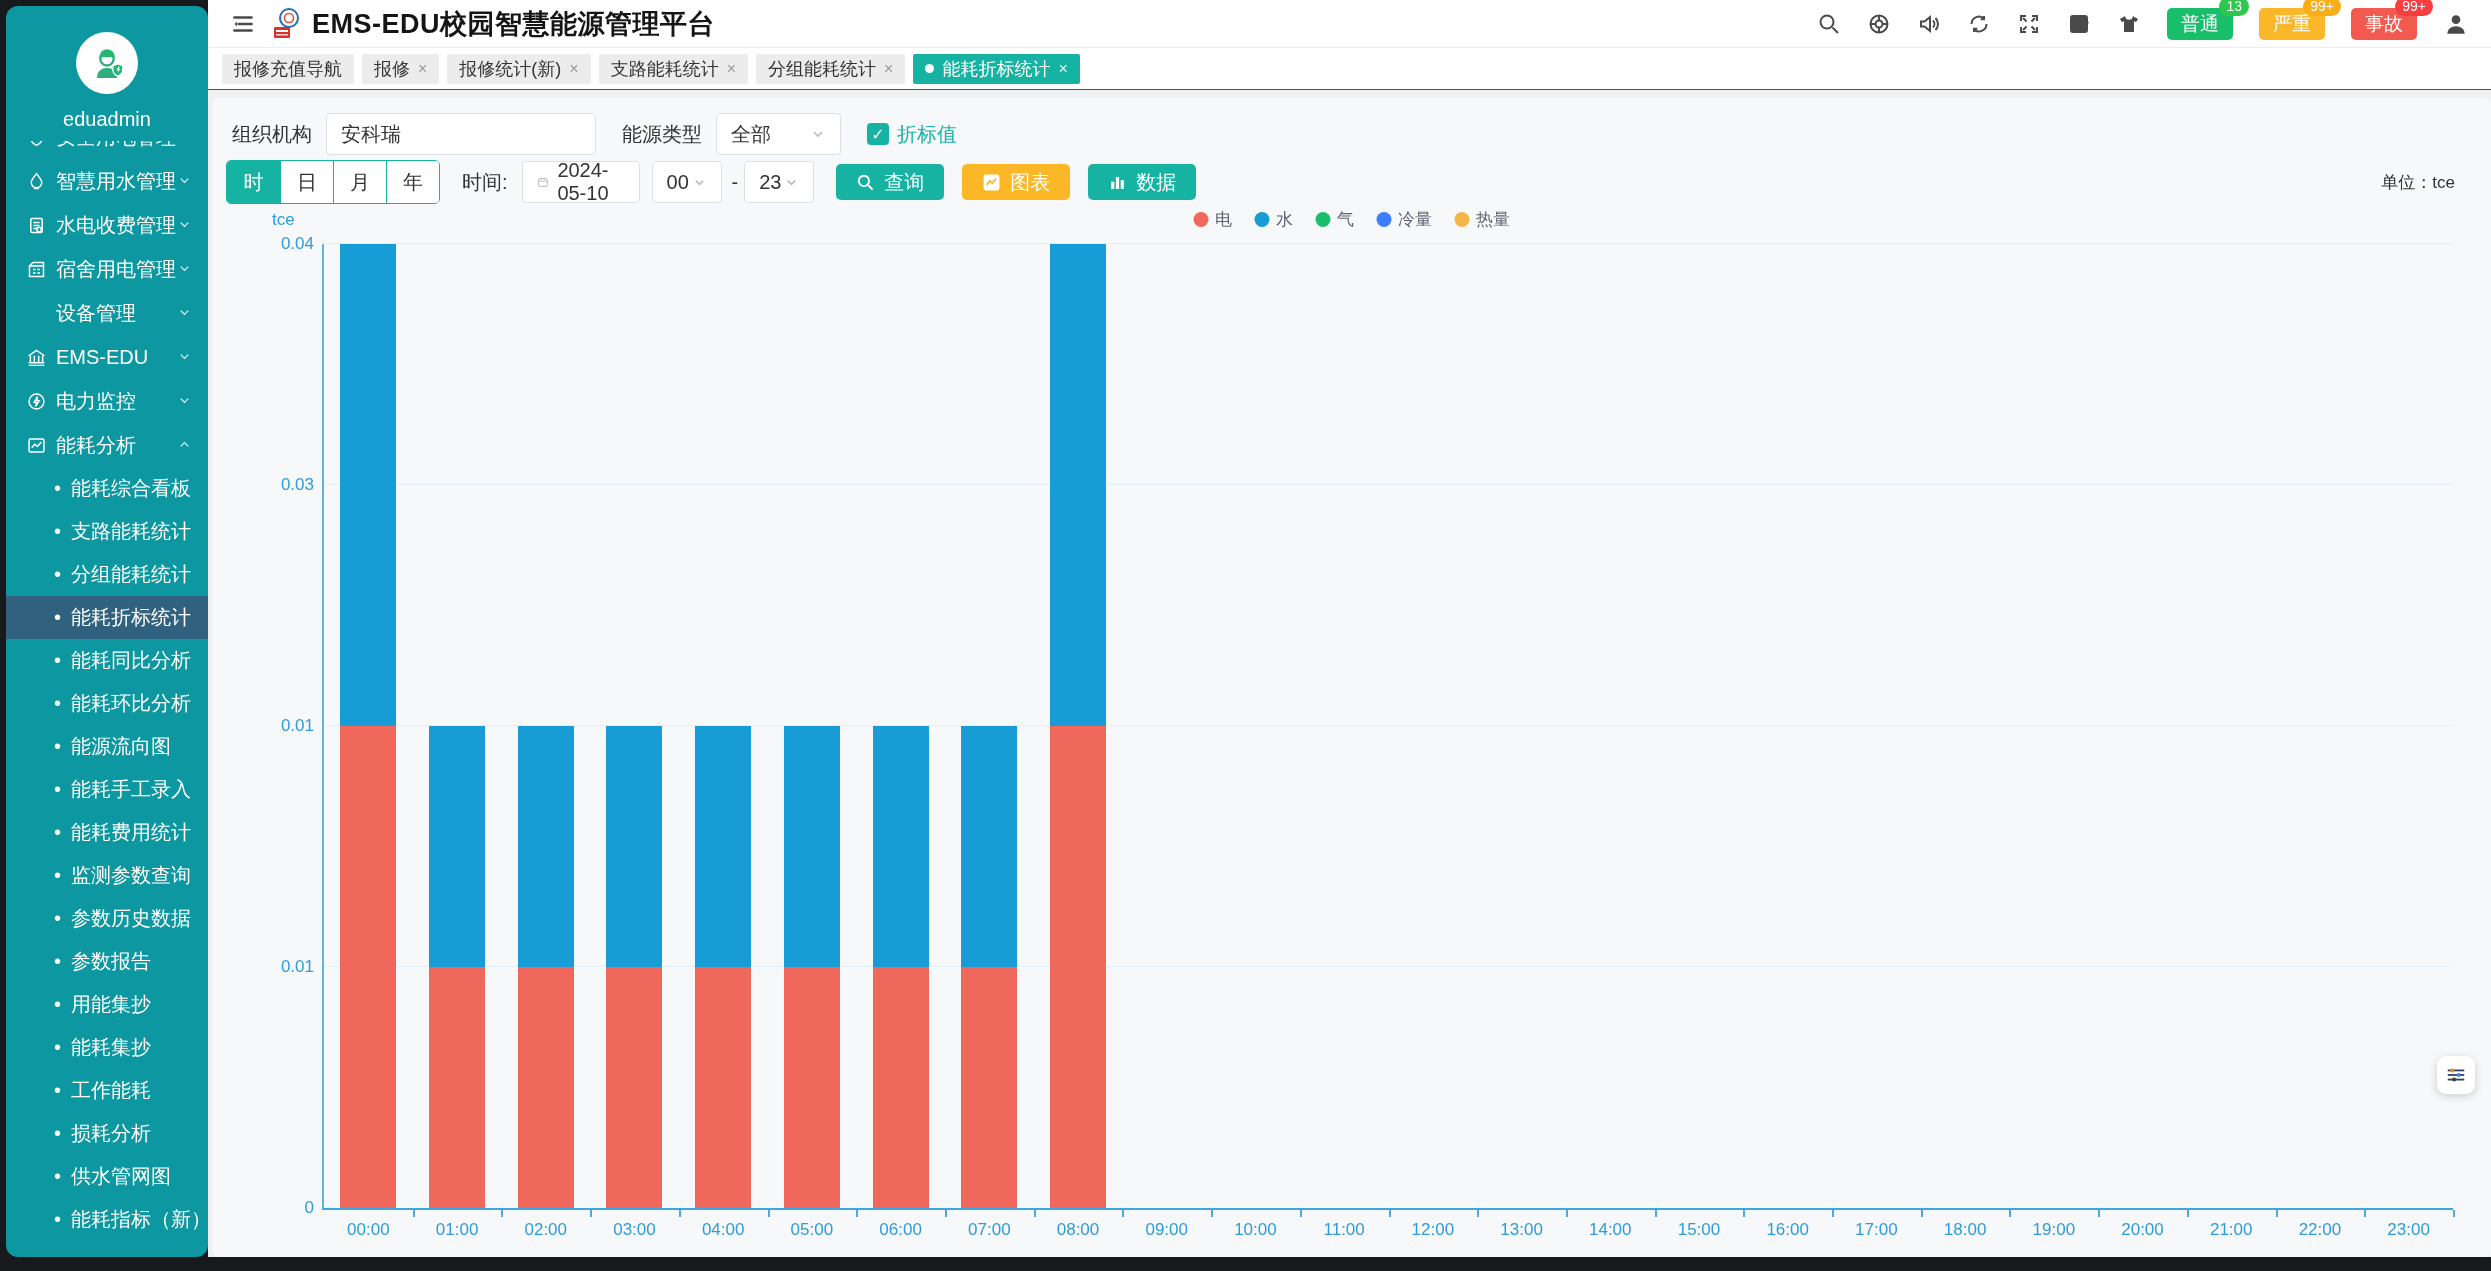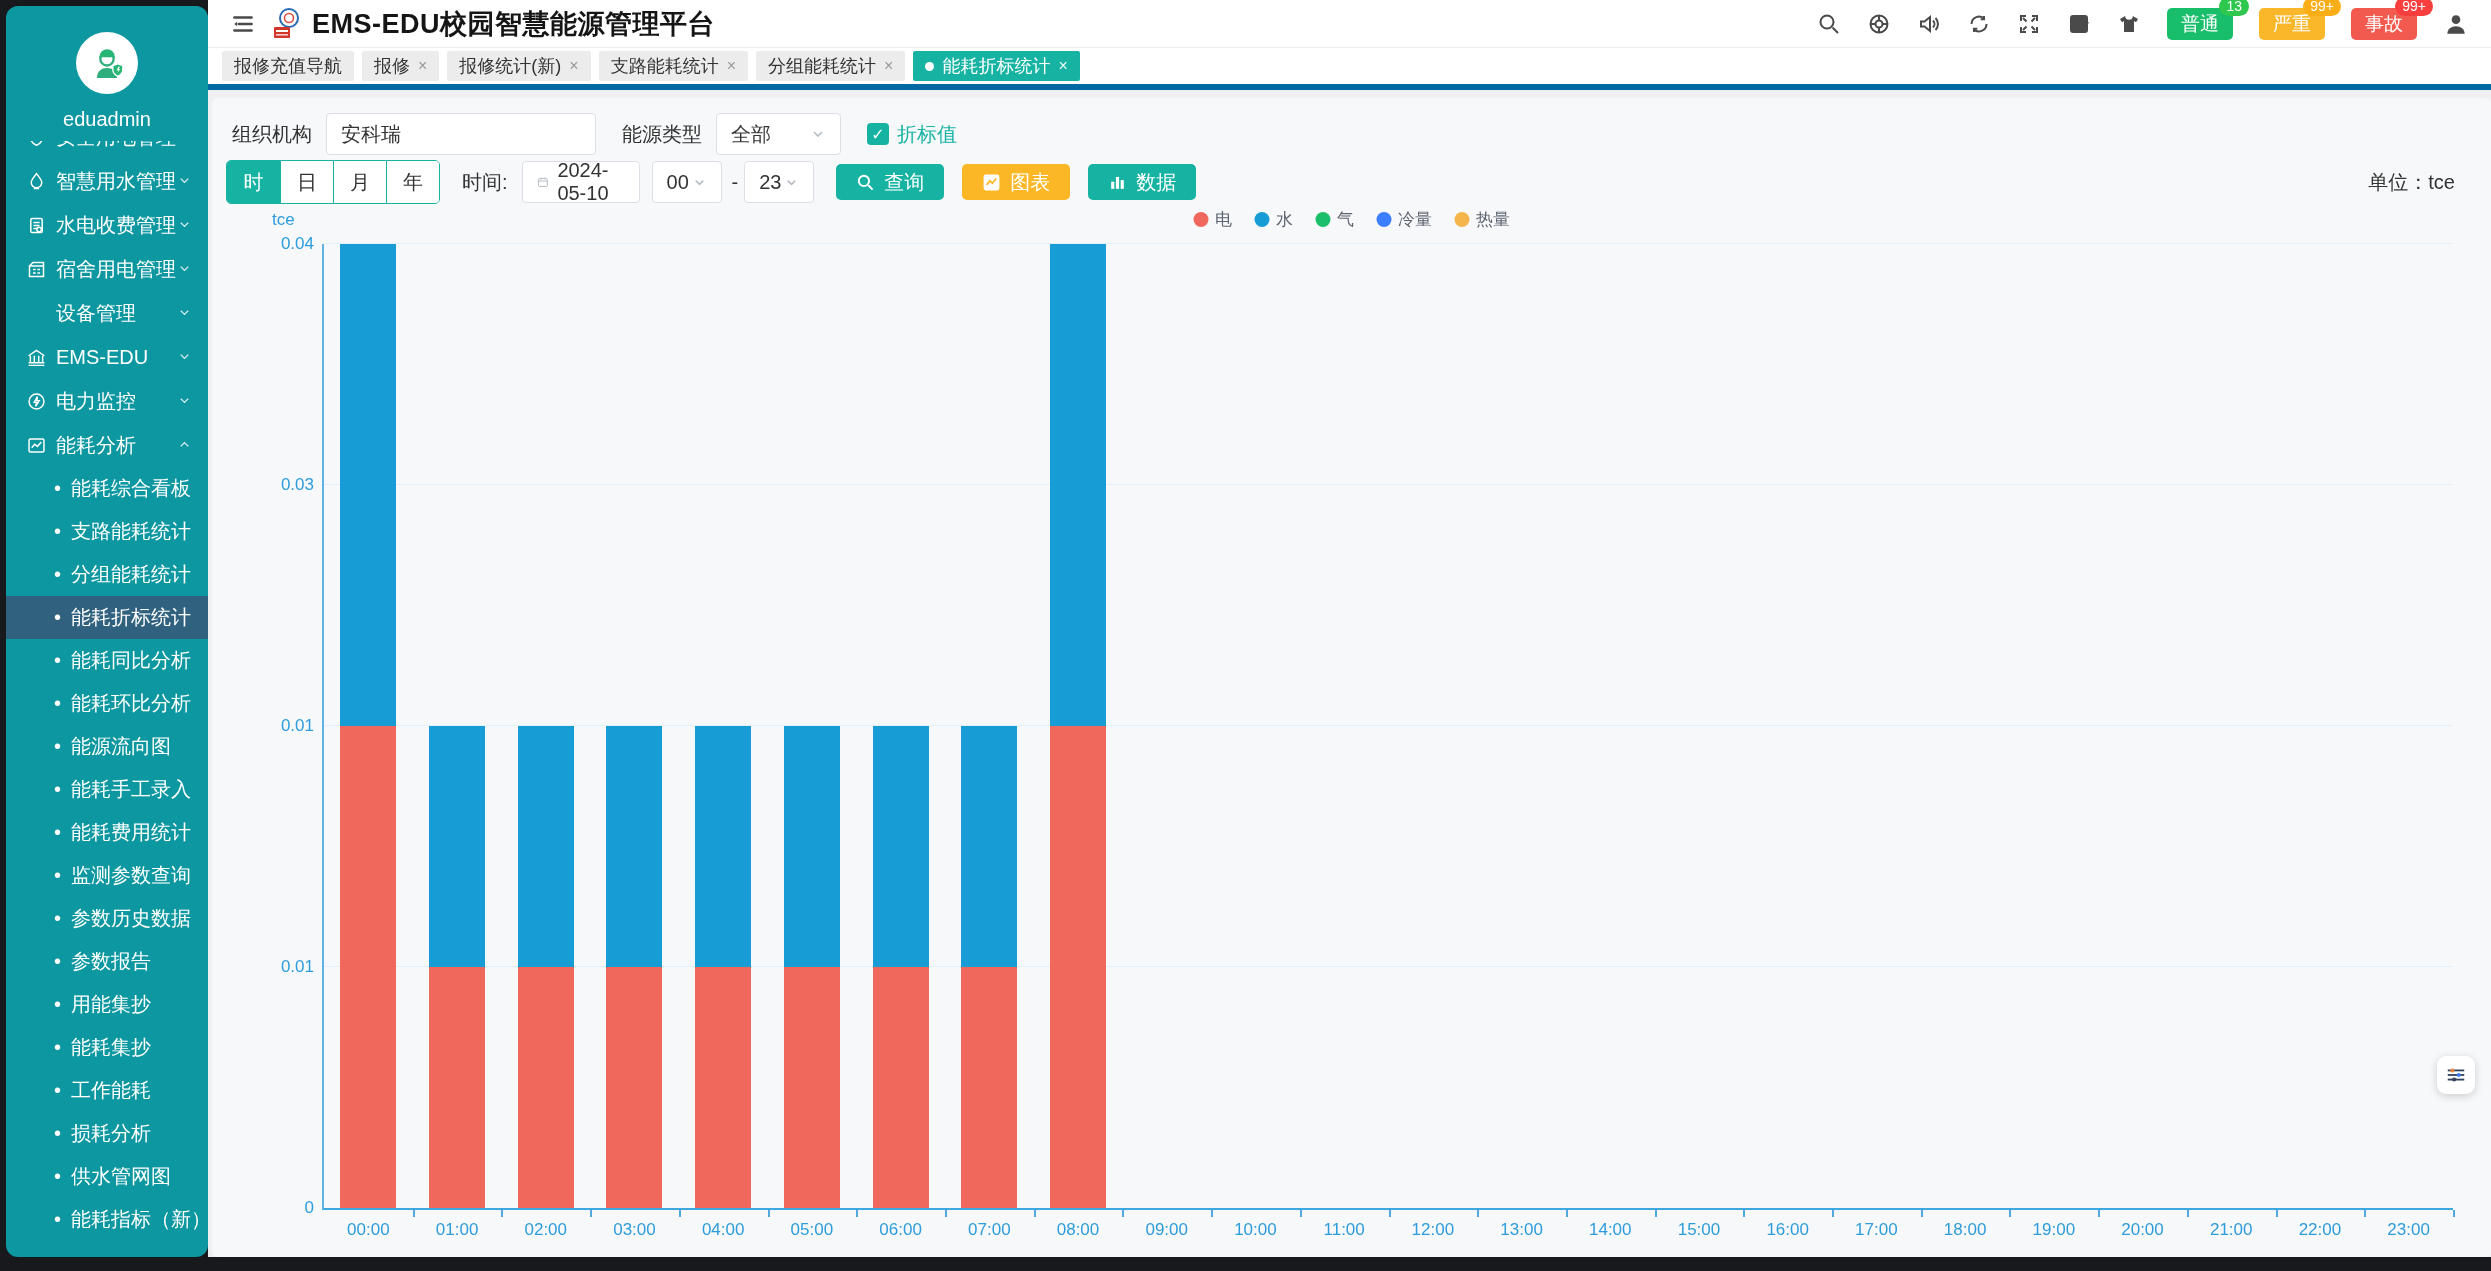--- a/index.html
+++ b/index.html
@@ -33,21 +33,21 @@
   .logo { margin-right:10px; display:flex; align-items:center; }
   .app-title { font-size:27px; font-weight:bold; color:#151515; letter-spacing:.5px; }
   .top-right { margin-left:auto; display:flex; align-items:center; gap:26px; }
   .tool-ic { display:flex; align-items:center; cursor:pointer; color:#4a4a4a; }
   .alarm { position:relative; height:32px; border-radius:5px; color:#fff; font-size:19px;
     display:flex; align-items:center; padding:0 14px; cursor:pointer; }
   .alarm .badge { position:absolute; top:-11px; right:-16px; color:#fff; font-size:14px;
     border-radius:10px; padding:1px 7px; line-height:17px; }
 
   .tabbar { background:#fff; height:42px; display:flex; align-items:center; gap:8px;
-    padding:0 14px; border-bottom:6px solid #0369a1; }
+    padding:0 14px; border-bottom:1px solid #0369a1; }
   .tab { height:30px; background:#ececec; color:#333; font-size:18px; display:flex;
     align-items:center; padding:0 12px; cursor:pointer; border-radius:2px; gap:8px; }
   .tab .x { color:#999; font-size:16px; }
   .tab.active { background:#16b3a3; color:#fff; }
   .tab.active .x { color:#eafaf8; }
   .tab.active .dot { width:9px; height:9px; background:#fff; border-radius:50%; }
 
   .content-bg { flex:1; background:#eef0f2; padding:8px 0 0 4px; position:relative; }
   .card { background:#f7f8fa; border-radius:6px; height:100%; padding:10px 14px 0 14px;
     position:relative; }
@@ -68,21 +68,21 @@
     background:#fff; color:#333; border-left:1px solid #16b3a3; cursor:pointer; }
   .seg-btn:first-child { border-left:none; }
   .seg-btn.active { background:#16b3a3; color:#fff; }
   .date-input { width:118px; gap:9px; }
   .hour-sel { width:70px; justify-content:space-between; margin-left:12px; cursor:pointer; }
   .dash { margin:0 6px 0 10px; color:#333; }
   .btn { height:36px; border-radius:5px; color:#fff; font-size:20px; display:flex;
     align-items:center; gap:9px; padding:0 20px; cursor:pointer; border:none; }
   .btn-teal { background:#16b3a3; }
   .btn-orange { background:#fbb725; }
-  .unit { margin-left:auto; margin-right:22px; color:#333; font-size:20px; }
+  .unit { margin-left:auto; margin-right:22px; color:#333; font-size:17px; }
 
   
   .chart { position:relative; height:1048px; margin-top:2px; }
   .legend { position:absolute; top:2px; left:50%; transform:translateX(-50%);
     display:flex; gap:22px; align-items:center; }
   .lg-item { display:flex; align-items:center; gap:7px; font-size:17px; color:#5e6470; cursor:pointer; }
   .lg-dot { width:15px; height:15px; border-radius:50%; }
   .y-name { position:absolute; left:46px; top:4px; color:#2d9cdb; font-size:17px; }
   .plot { position:absolute; left:96px; right:24px; top:38px; bottom:44px;
     border-left:2px solid #5fb2e2; border-bottom:2px solid #3fa7df; }

